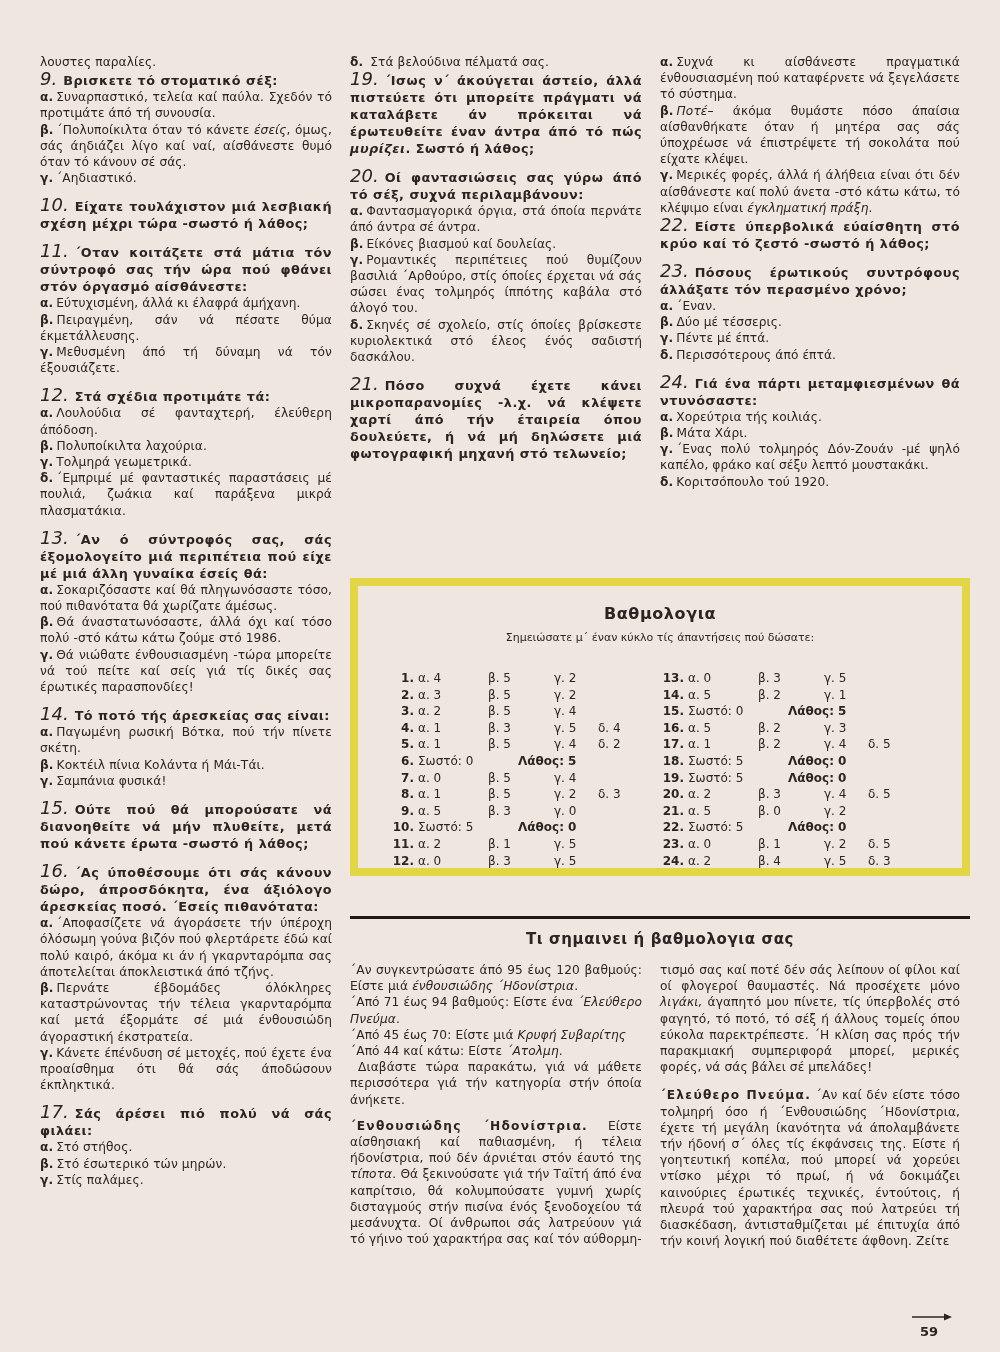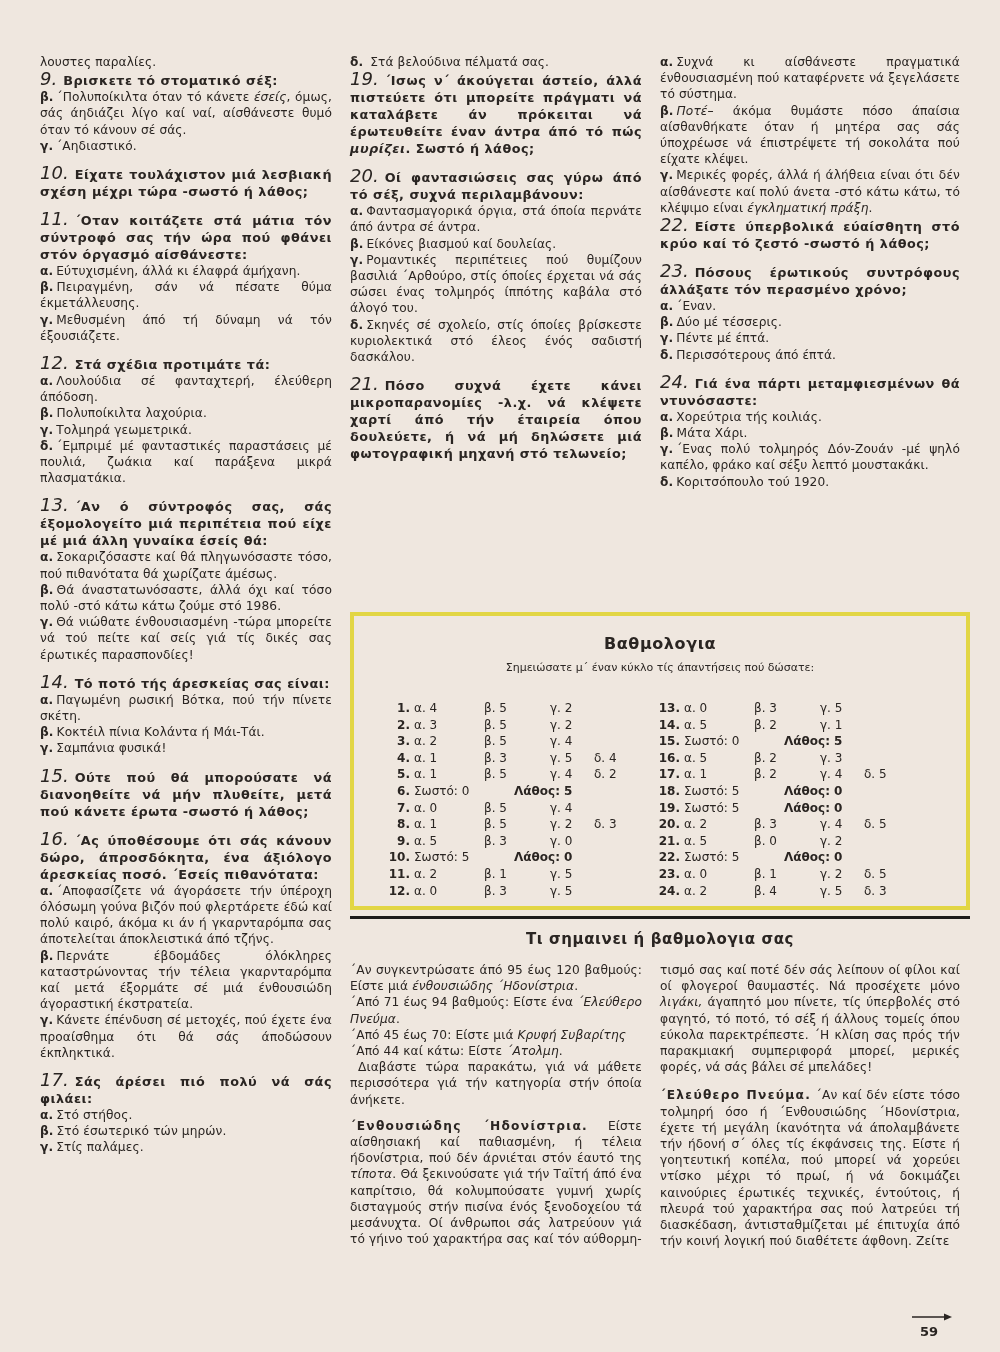--- a/index.html
+++ b/index.html
@@ -25,22 +25,22 @@
   .q:first-child { margin-top: 0; }
   .qhead { font-weight: bold; font-size: 12.8px; line-height: 17px; letter-spacing: 0.5px; }
   .qnum { font-style: italic; font-weight: normal; font-size: 18px; letter-spacing: 0; margin-right: 6px; }
   .opt-letter { font-weight: bold; margin-right: 3px; }
   .para { margin-bottom: 0; }
   i { font-style: italic; }
 
   
   #score-box {
     position: absolute;
-    left: 350px; top: 612px; width: 620px; height: 298px;
-    border: 4px solid #ec4899;
+    left: 350px; top: 578px; width: 620px; height: 298px;
+    border: 8px solid #ec4899;
     padding: 12px 20px;
   }
   #score-title {
     text-align: center; font-weight: bold; font-size: 16px; letter-spacing: 0.6px;
     margin-top: 6px;
   }
   #score-sub {
     text-align: center; font-size: 11px; margin-top: 8px;
   }
   .score-table {
@@ -77,20 +77,21 @@
   }
 </style>
 </head>
 <body>
 
 <div class="col" id="col1">
   <div class="para">λουστες παραλίες.</div>
   <div id="col1-questions">
       <div class="q">
         <div class="qhead"><span class="qnum">9.</span><span>Βρισκετε τό στοματικό σέξ:</span></div>
+        <div class="para"><span class="opt-letter">α.</span><span>Συναρπαστικό, τελεία καί παύλα. Σχεδόν τό προτιμάτε άπό τή συνουσία.</span></div>
         <div class="para"><span class="opt-letter">β.</span><span>΄Πολυποίκιλτα όταν τό κάνετε </span><i>έσείς</i><span>, όμως, σάς άηδιάζει λίγο καί ναί, αίσθάνεστε θυμό όταν τό κάνουν σέ σάς.</span></div>
         <div class="para"><span class="opt-letter">γ.</span><span>΄Αηδιαστικό.</span></div>
       </div>
       <div class="q">
         <div class="qhead"><span class="qnum">10.</span><span>Είχατε τουλάχιστον μιά λεσβιακή σχέση μέχρι τώρα -σωστό ή λάθος;</span></div>
       </div>
       <div class="q">
         <div class="qhead"><span class="qnum">11.</span><span>΄Οταν κοιτάζετε στά μάτια τόν σύντροφό σας τήν ώρα πού φθάνει στόν όργασμό αίσθάνεστε:</span></div>
         <div class="para"><span class="opt-letter">α.</span><span>Εύτυχισμένη, άλλά κι έλαφρά άμήχανη.</span></div>
         <div class="para"><span class="opt-letter">β.</span><span>Πειραγμένη, σάν νά πέσατε θύμα έκμετάλλευσης.</span></div>

